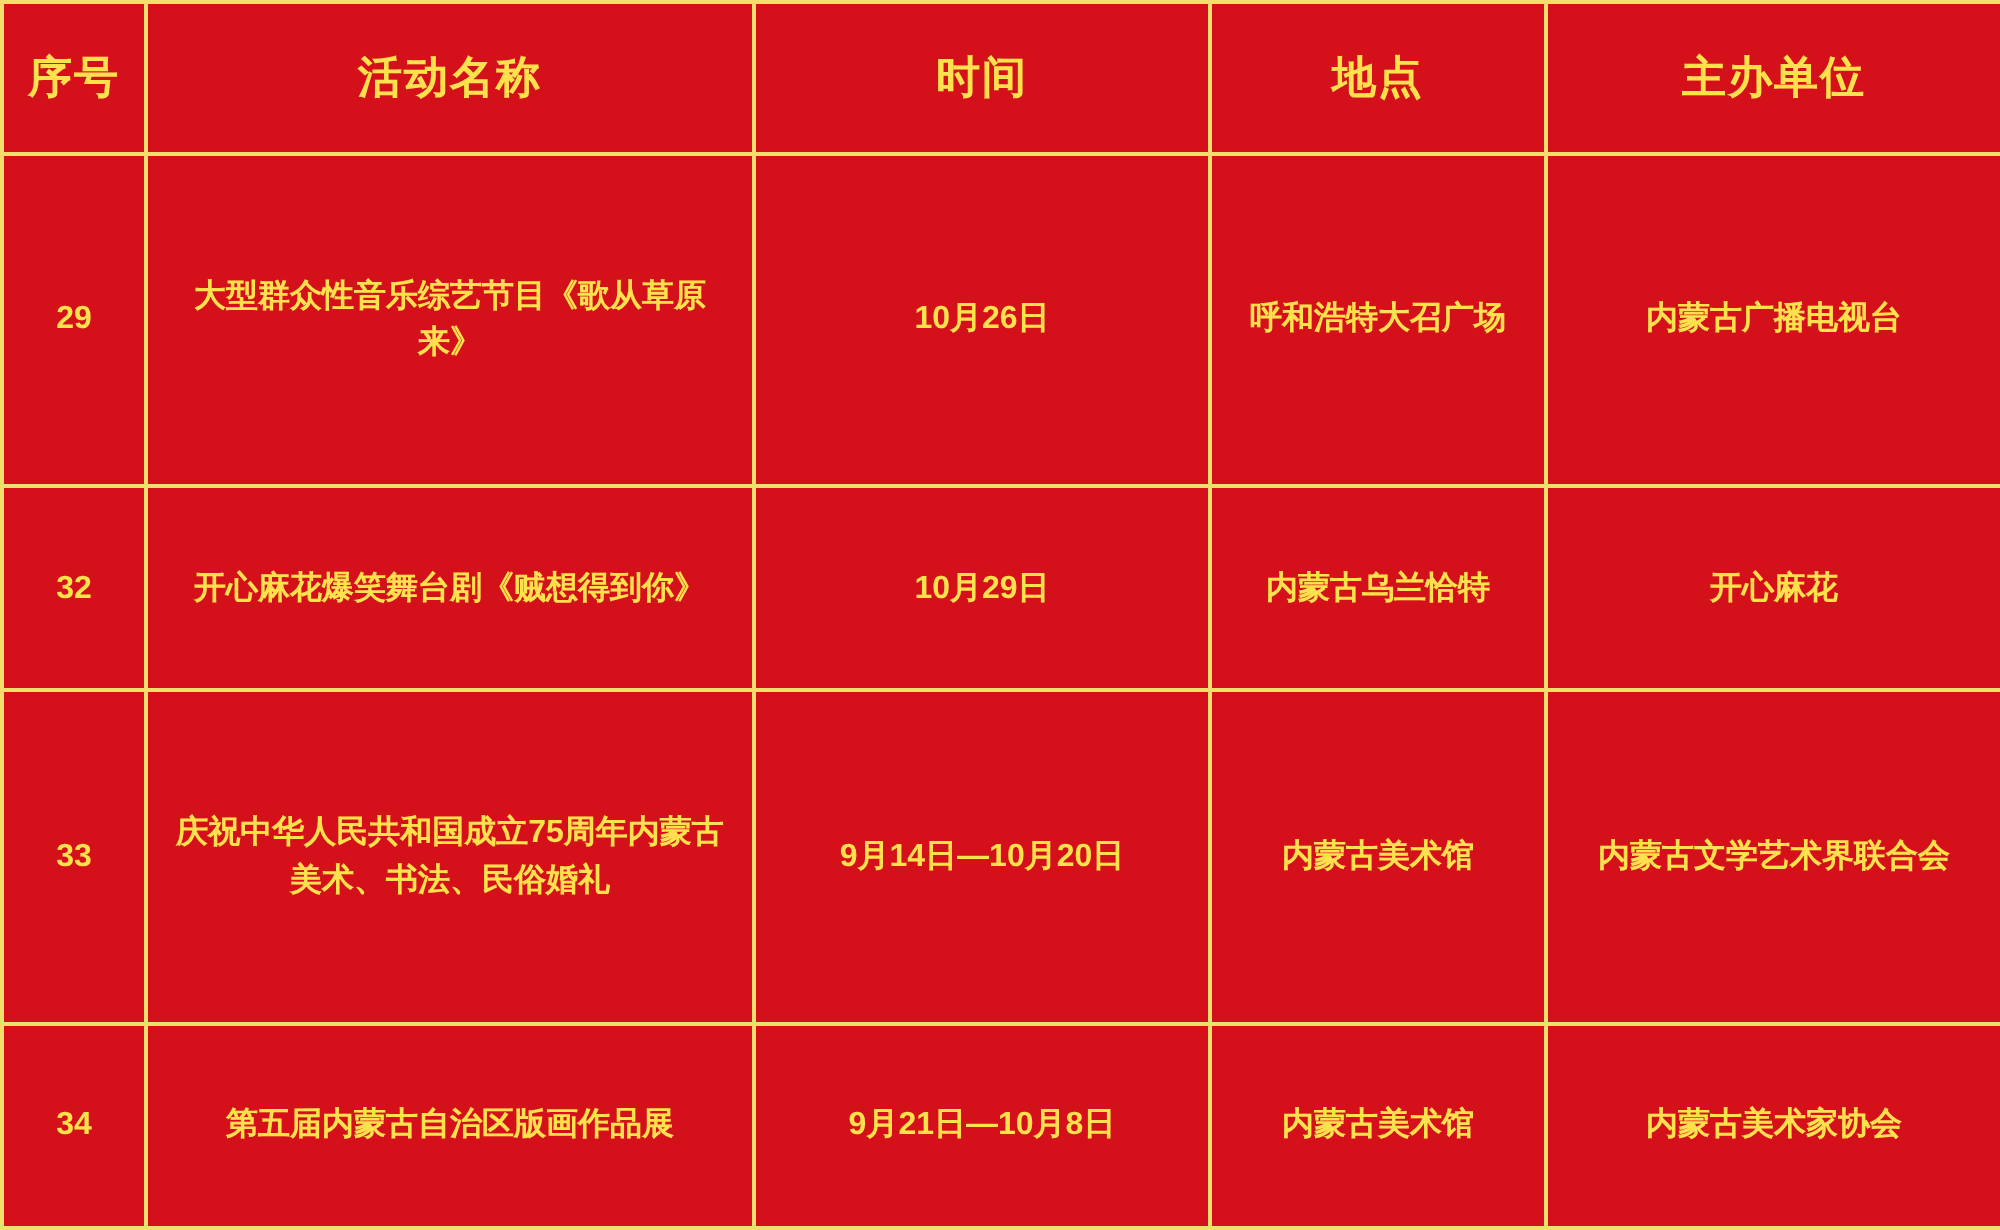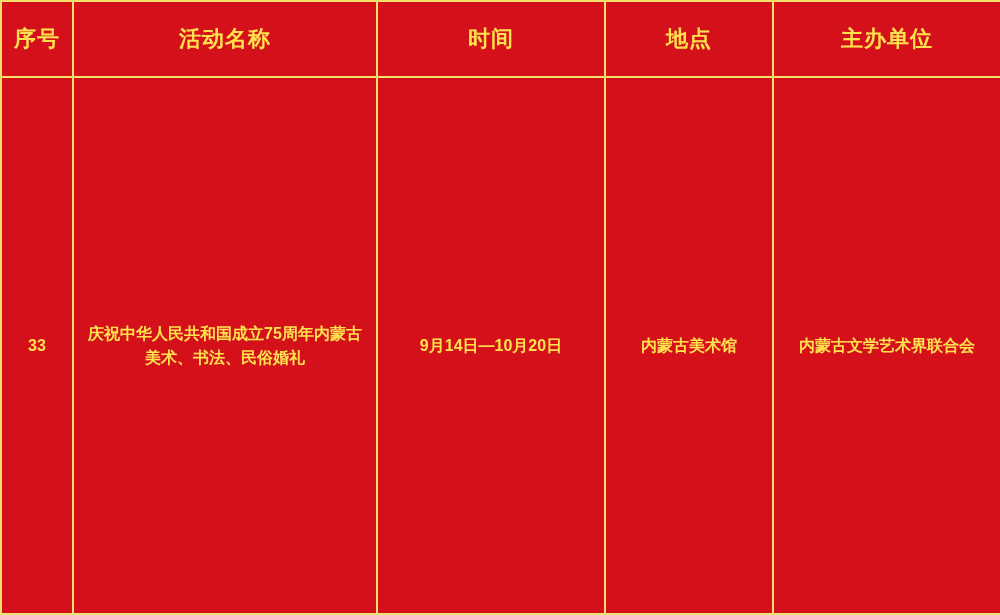--- a/index.html
+++ b/index.html
@@ -79,21 +79,42 @@
       <tr>
         <th>序号</th>
         <th>活动名称</th>
         <th>时间</th>
         <th>地点</th>
         <th>主办单位</th>
       </tr>
     </thead>
     <tbody>
       <tr>
+        <td class="col-index">29</td>
+        <td class="col-name">大型群众性音乐综艺节目《歌从草原来》</td>
+        <td class="col-time">10月26日</td>
+        <td class="col-place">呼和浩特大召广场</td>
+        <td class="col-org">内蒙古广播电视台</td>
+      </tr>
+      <tr>
+        <td class="col-index">32</td>
+        <td class="col-name">开心麻花爆笑舞台剧《贼想得到你》</td>
+        <td class="col-time">10月29日</td>
+        <td class="col-place">内蒙古乌兰恰特</td>
+        <td class="col-org">开心麻花</td>
+      </tr>
+      <tr>
         <td class="col-index">33</td>
         <td class="col-name">庆祝中华人民共和国成立75周年内蒙古美术、书法、民俗婚礼</td>
         <td class="col-time">9月14日—10月20日</td>
         <td class="col-place">内蒙古美术馆</td>
         <td class="col-org">内蒙古文学艺术界联合会</td>
       </tr>
+      <tr>
+        <td class="col-index">34</td>
+        <td class="col-name">第五届内蒙古自治区版画作品展</td>
+        <td class="col-time">9月21日—10月8日</td>
+        <td class="col-place">内蒙古美术馆</td>
+        <td class="col-org">内蒙古美术家协会</td>
+      </tr>
     </tbody>
   </table>
 </div>
 
 </body></html>

